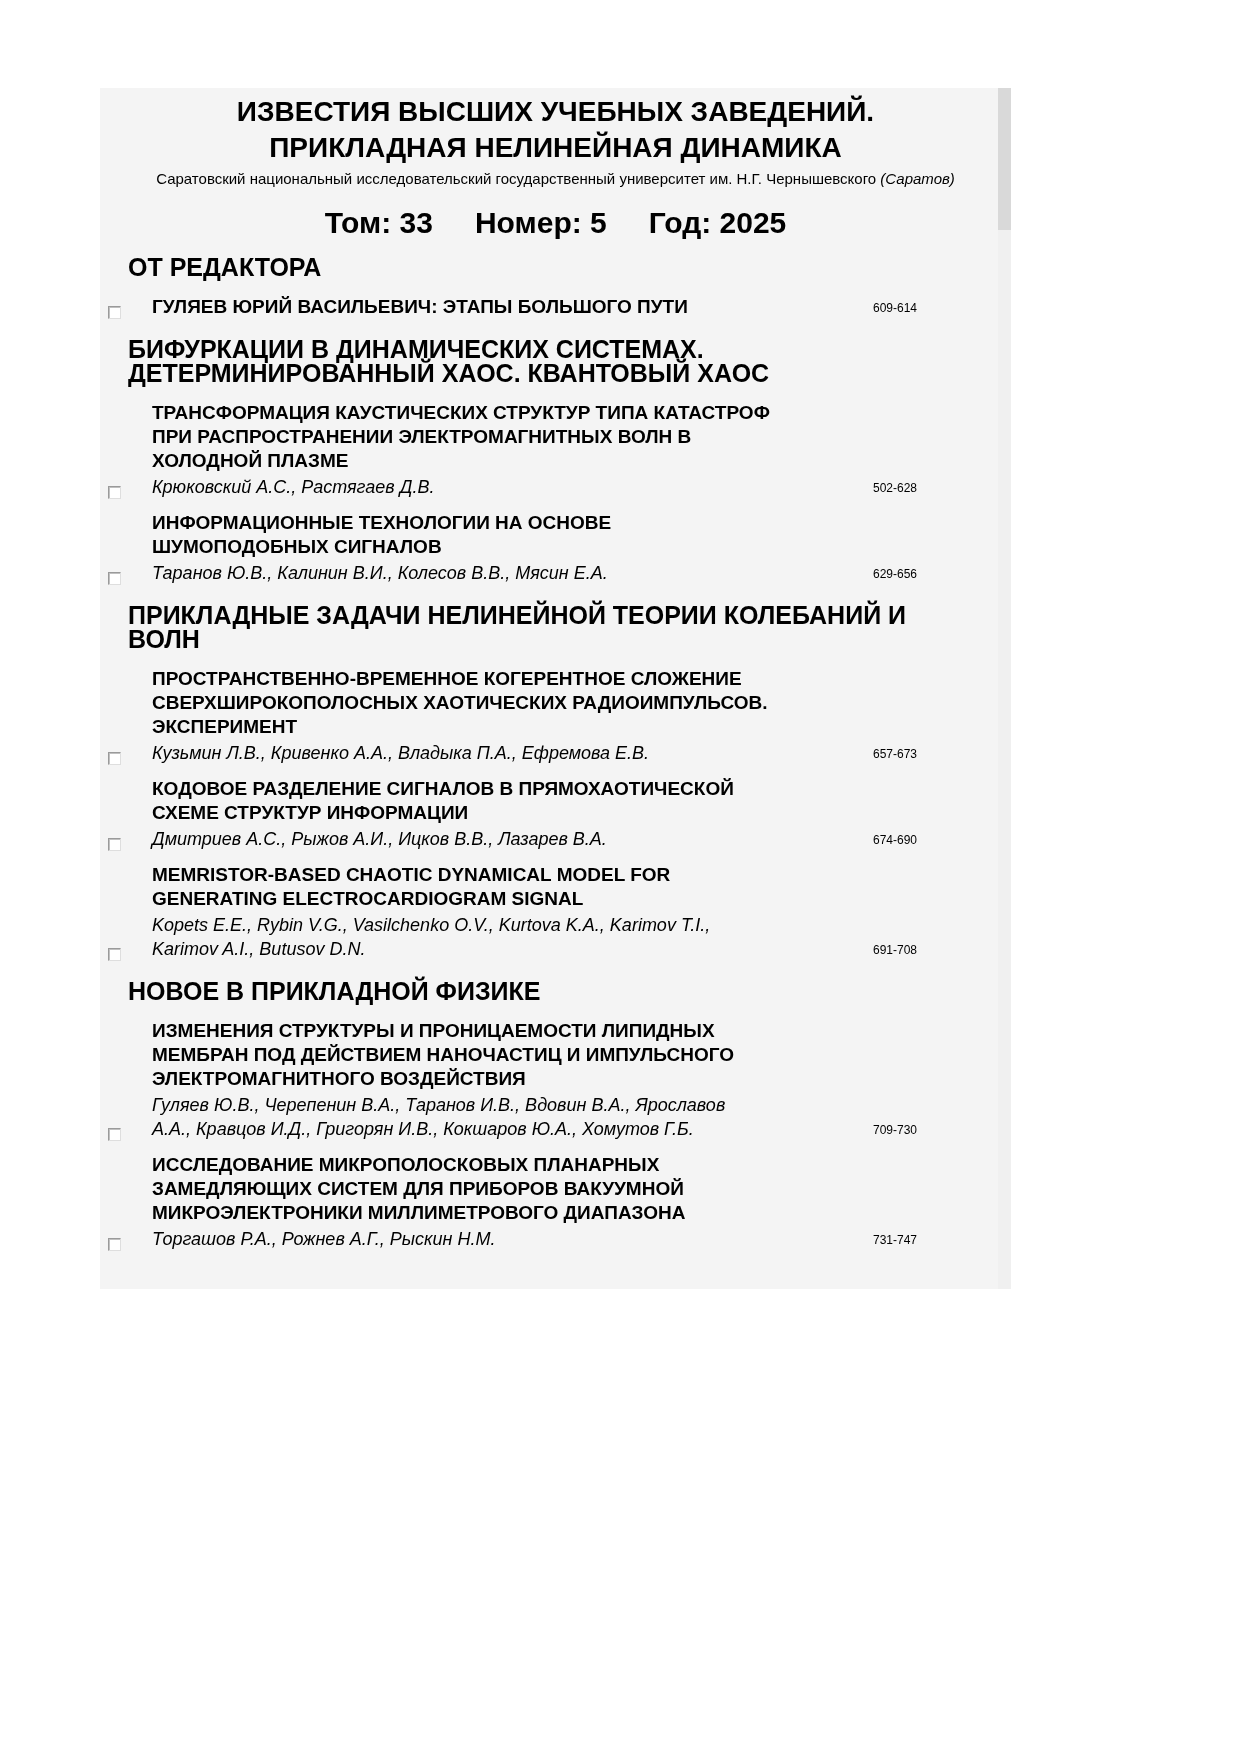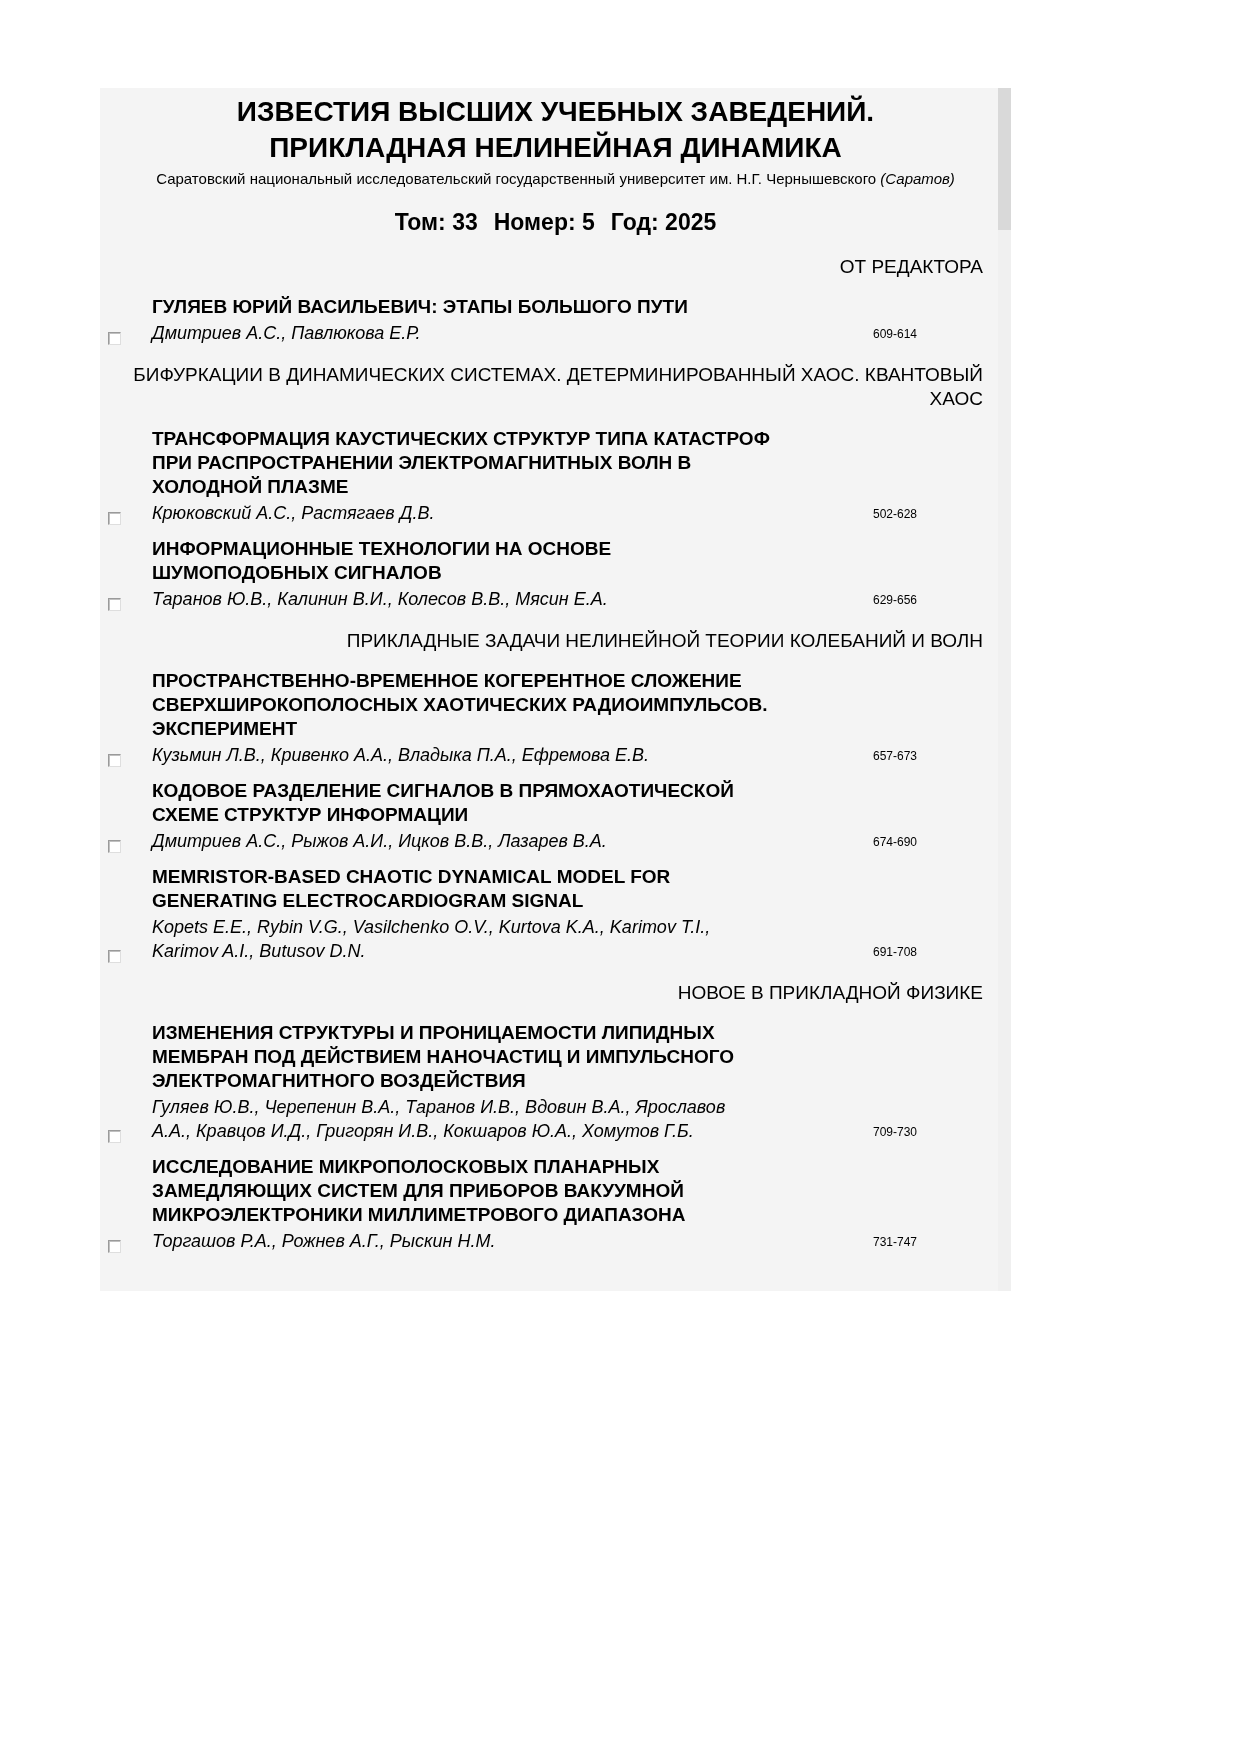--- a/index.html
+++ b/index.html
@@ -39,30 +39,30 @@
     max-width: 846px;
     text-align: center;
     font-size: 15px;
     line-height: 26px;
   }
   .it { font-style: italic; }
   .issue-line {
     margin-top: 16px;
     display: flex;
     justify-content: center;
-    gap: 16px;
-    font-size: 23px;
+    gap: 42px;
+    font-size: 30px;
     font-weight: bold;
     line-height: 29px;
   }
   .section-heading {
     margin: 18px 28px 16px 28px;
-    text-align: right;
-    font-size: 19px;
-    font-weight: normal;
+    text-align: left;
+    font-size: 25px;
+    font-weight: bold;
     line-height: 24px;
   }
   .article {
     display: flex;
     align-items: flex-end;
     padding-left: 8px;
     margin-bottom: 12px;
   }
   .cb-cell { width: 44px; flex: 0 0 44px; padding-top: 4px; }
   .checkbox {
@@ -127,21 +127,20 @@
     <div id="sections-root">
   <section class="toc-section">
     <h2 class="section-heading">ОТ РЕДАКТОРА</h2>
     <div class="articles">
   <div class="article">
     <div class="cb-cell">
       <span class="checkbox"></span>
     </div>
     <div class="txt-cell">
       <div class="article-title">ГУЛЯЕВ ЮРИЙ ВАСИЛЬЕВИЧ: ЭТАПЫ БОЛЬШОГО ПУТИ</div>
-      <div class="article-authors">Дмитриев А.С., Павлюкова Е.Р.</div>
     </div>
     <div class="pages-cell">
       <span class="article-pages">609-614</span>
     </div>
   </div>
 </div>
   </section>
 
   <section class="toc-section">
     <h2 class="section-heading">БИФУРКАЦИИ В ДИНАМИЧЕСКИХ СИСТЕМАХ. ДЕТЕРМИНИРОВАННЫЙ ХАОС. КВАНТОВЫЙ ХАОС</h2>

